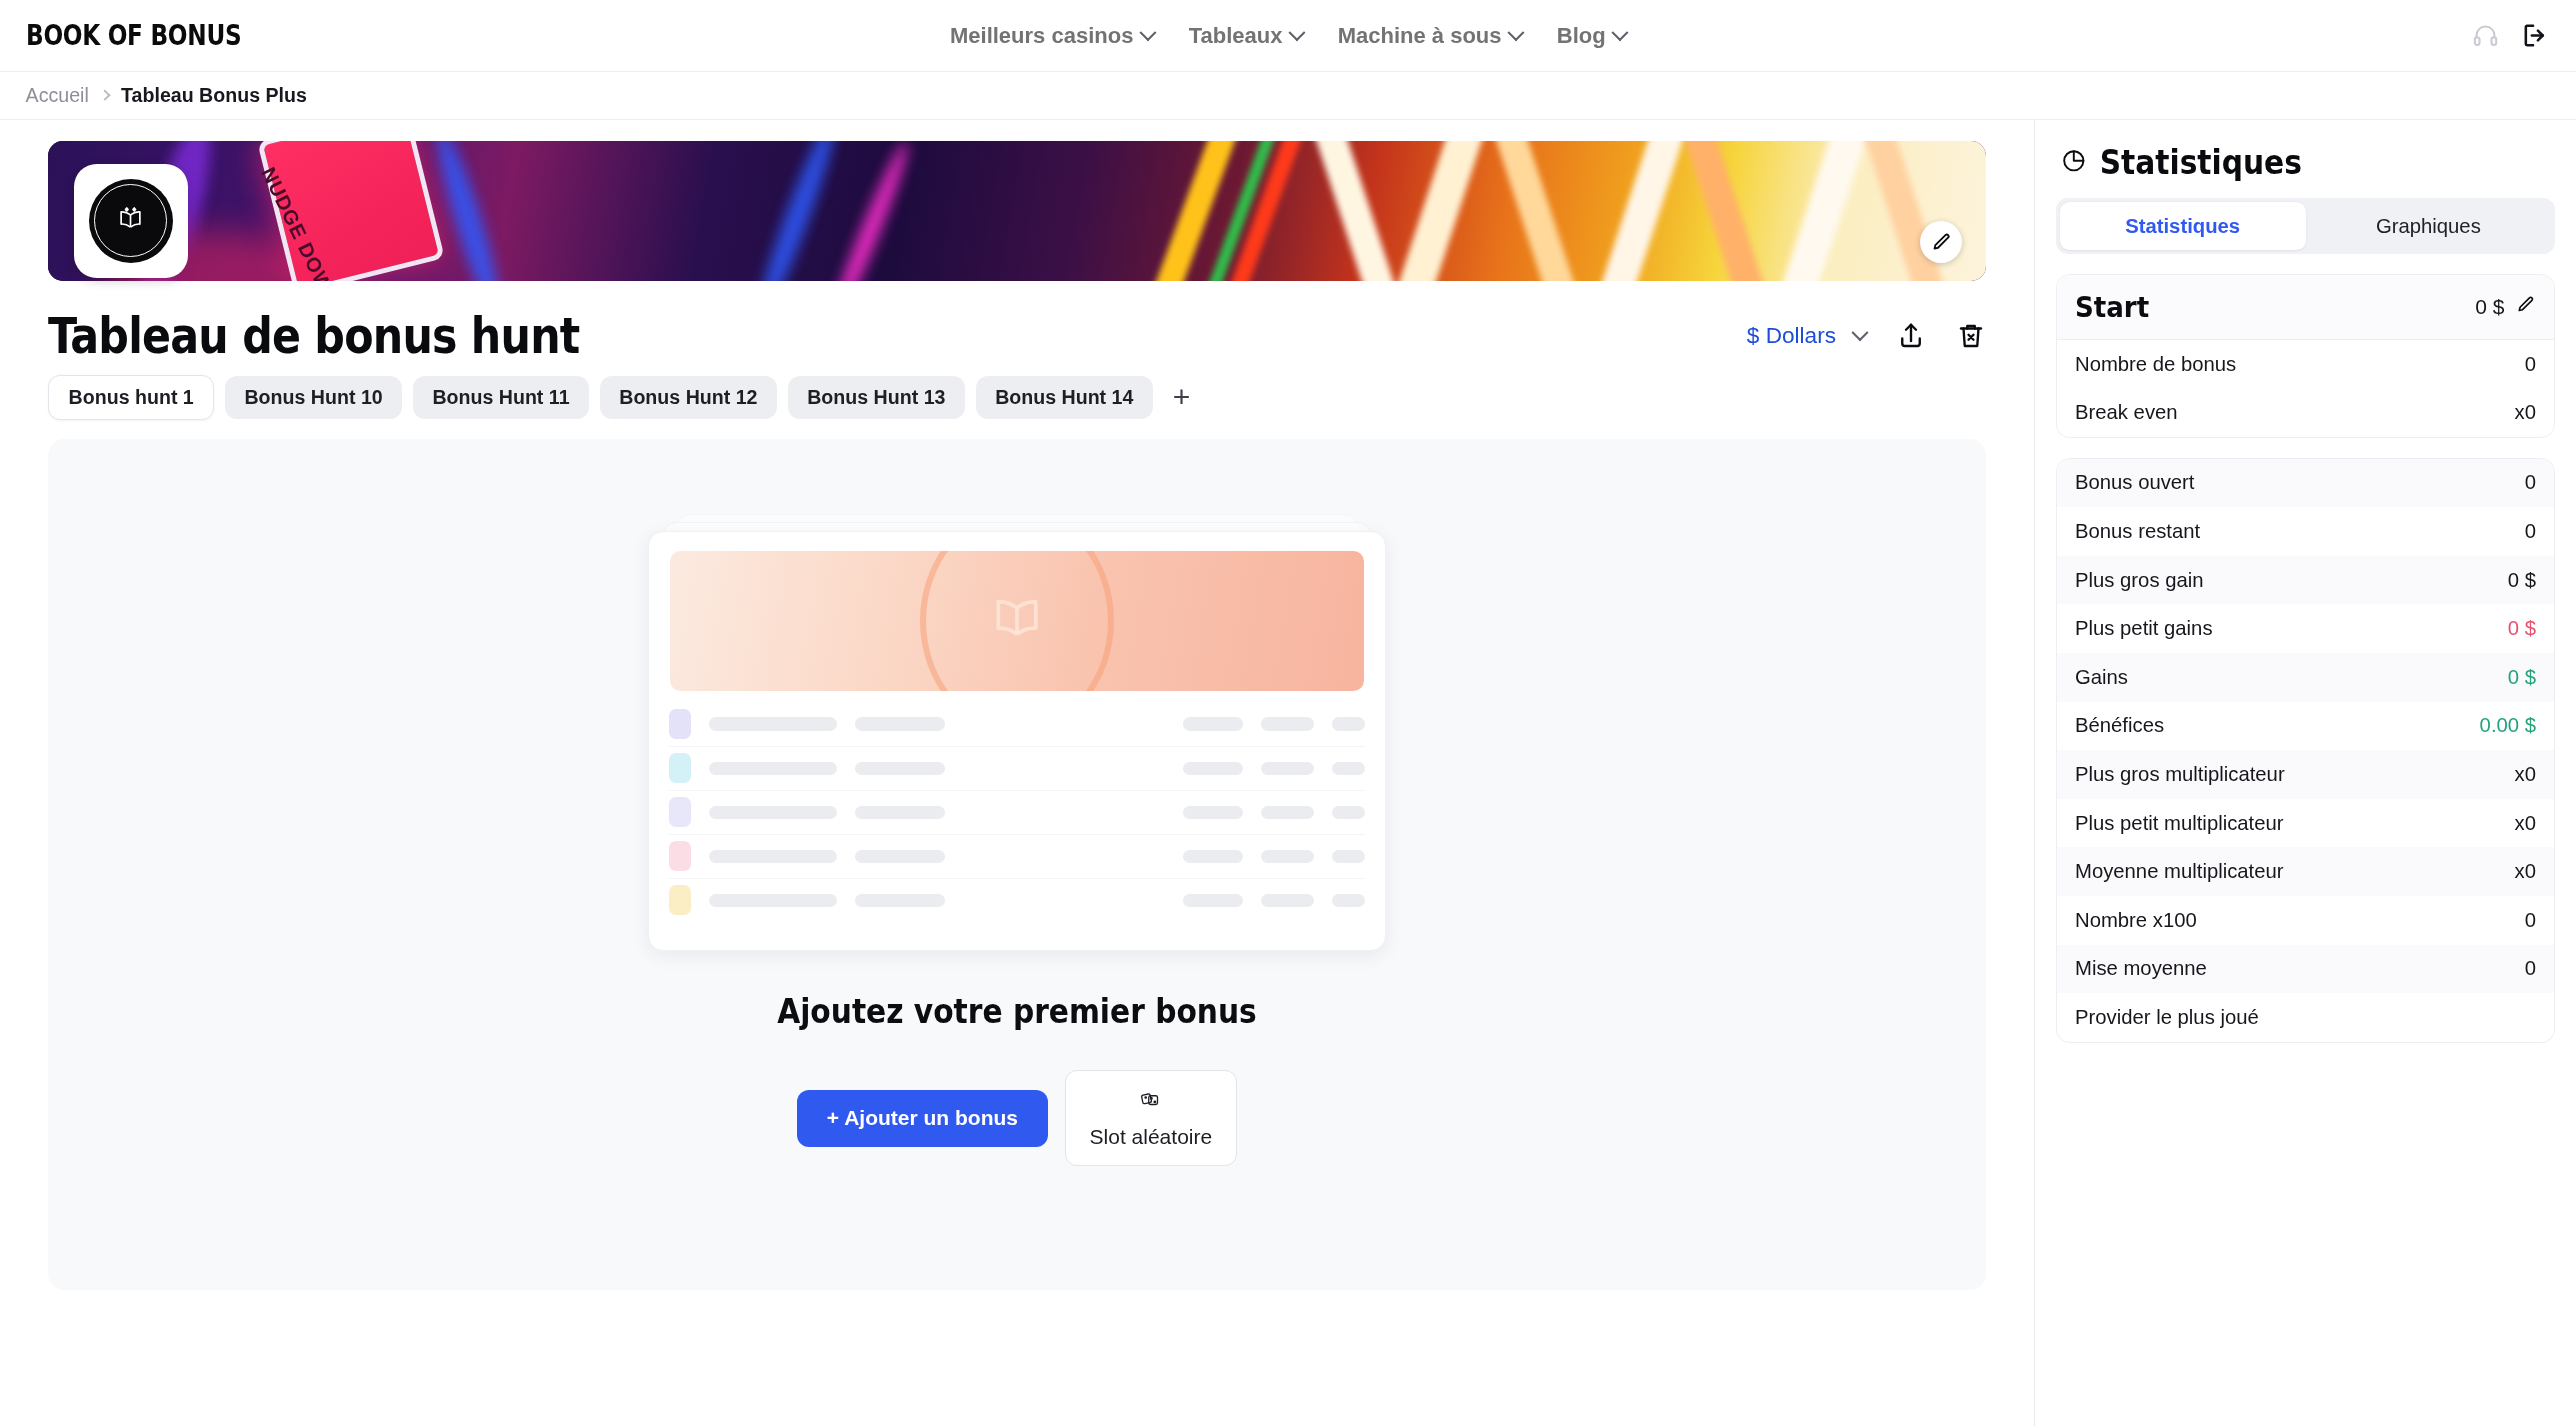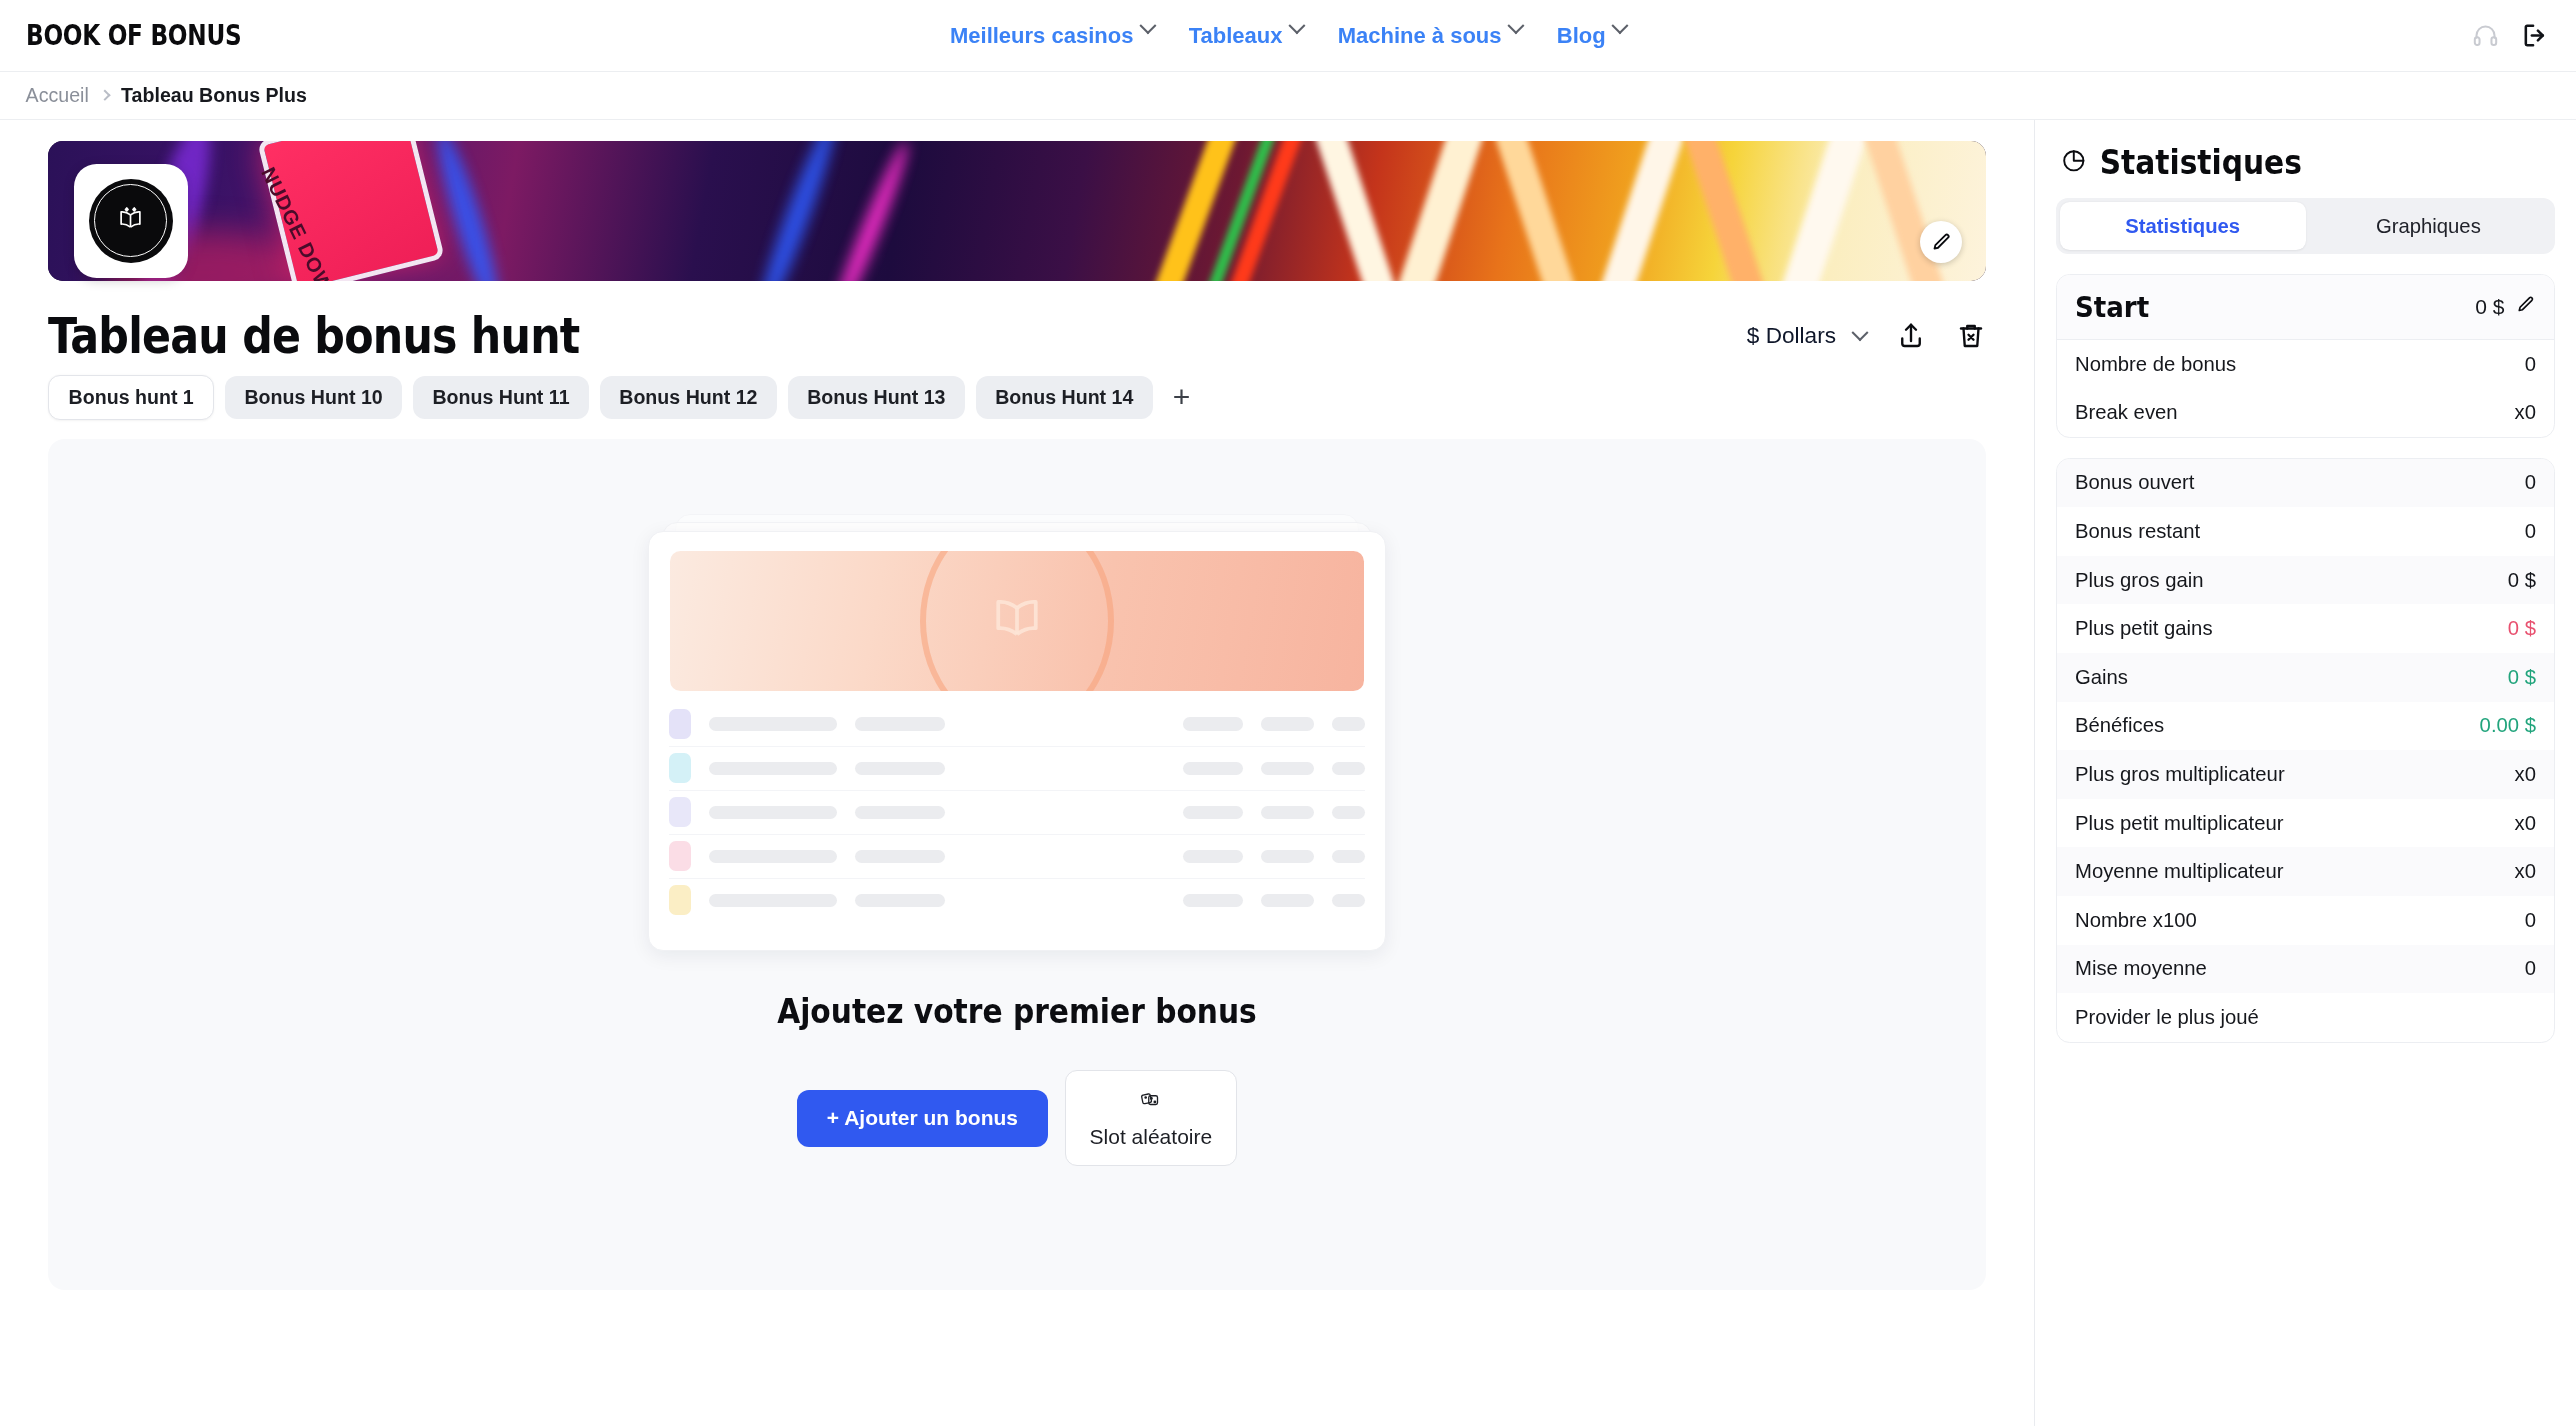--- a/index.html
+++ b/index.html
@@ -34,25 +34,25 @@
   .nav {
     position: absolute;
     left: 50%;
     transform: translateX(-50%);
     display: flex;
     align-items: center;
     gap: 35px;
   }
   .nav-item {
     display: flex;
-    align-items: flex-start;
+    align-items: center;
     gap: 8.3px;
     font-size: 22px;
     font-weight: 700;
-    color: #3b82f6;
+    color: #737373;
     cursor: pointer;
     white-space: nowrap;
   }
   .chev {
     display: inline-block;
     width: 12px; height: 12px;
     border-right: 2.6px solid #5c6069;
     border-bottom: 2.6px solid #5c6069;
     transform: rotate(45deg) translate(-2.3px,-2.3px);
   }
@@ -185,21 +185,21 @@
     white-space: nowrap;
   }
   .title-actions {
     margin-left: auto;
     display: flex;
     align-items: center;
     gap: 30px;
   }
   .currency-select {
     display: flex; align-items: center; gap: 18px;
-    font-size: 22.6px; color: #0f172a; cursor: pointer;
+    font-size: 22.6px; color: #1d4ed8; cursor: pointer;
     font-weight: 400;
   }
 
   
   .tabs {
     display: flex;
     align-items: center;
     gap: 10.5px;
     margin-top: 10.5px;
   }

